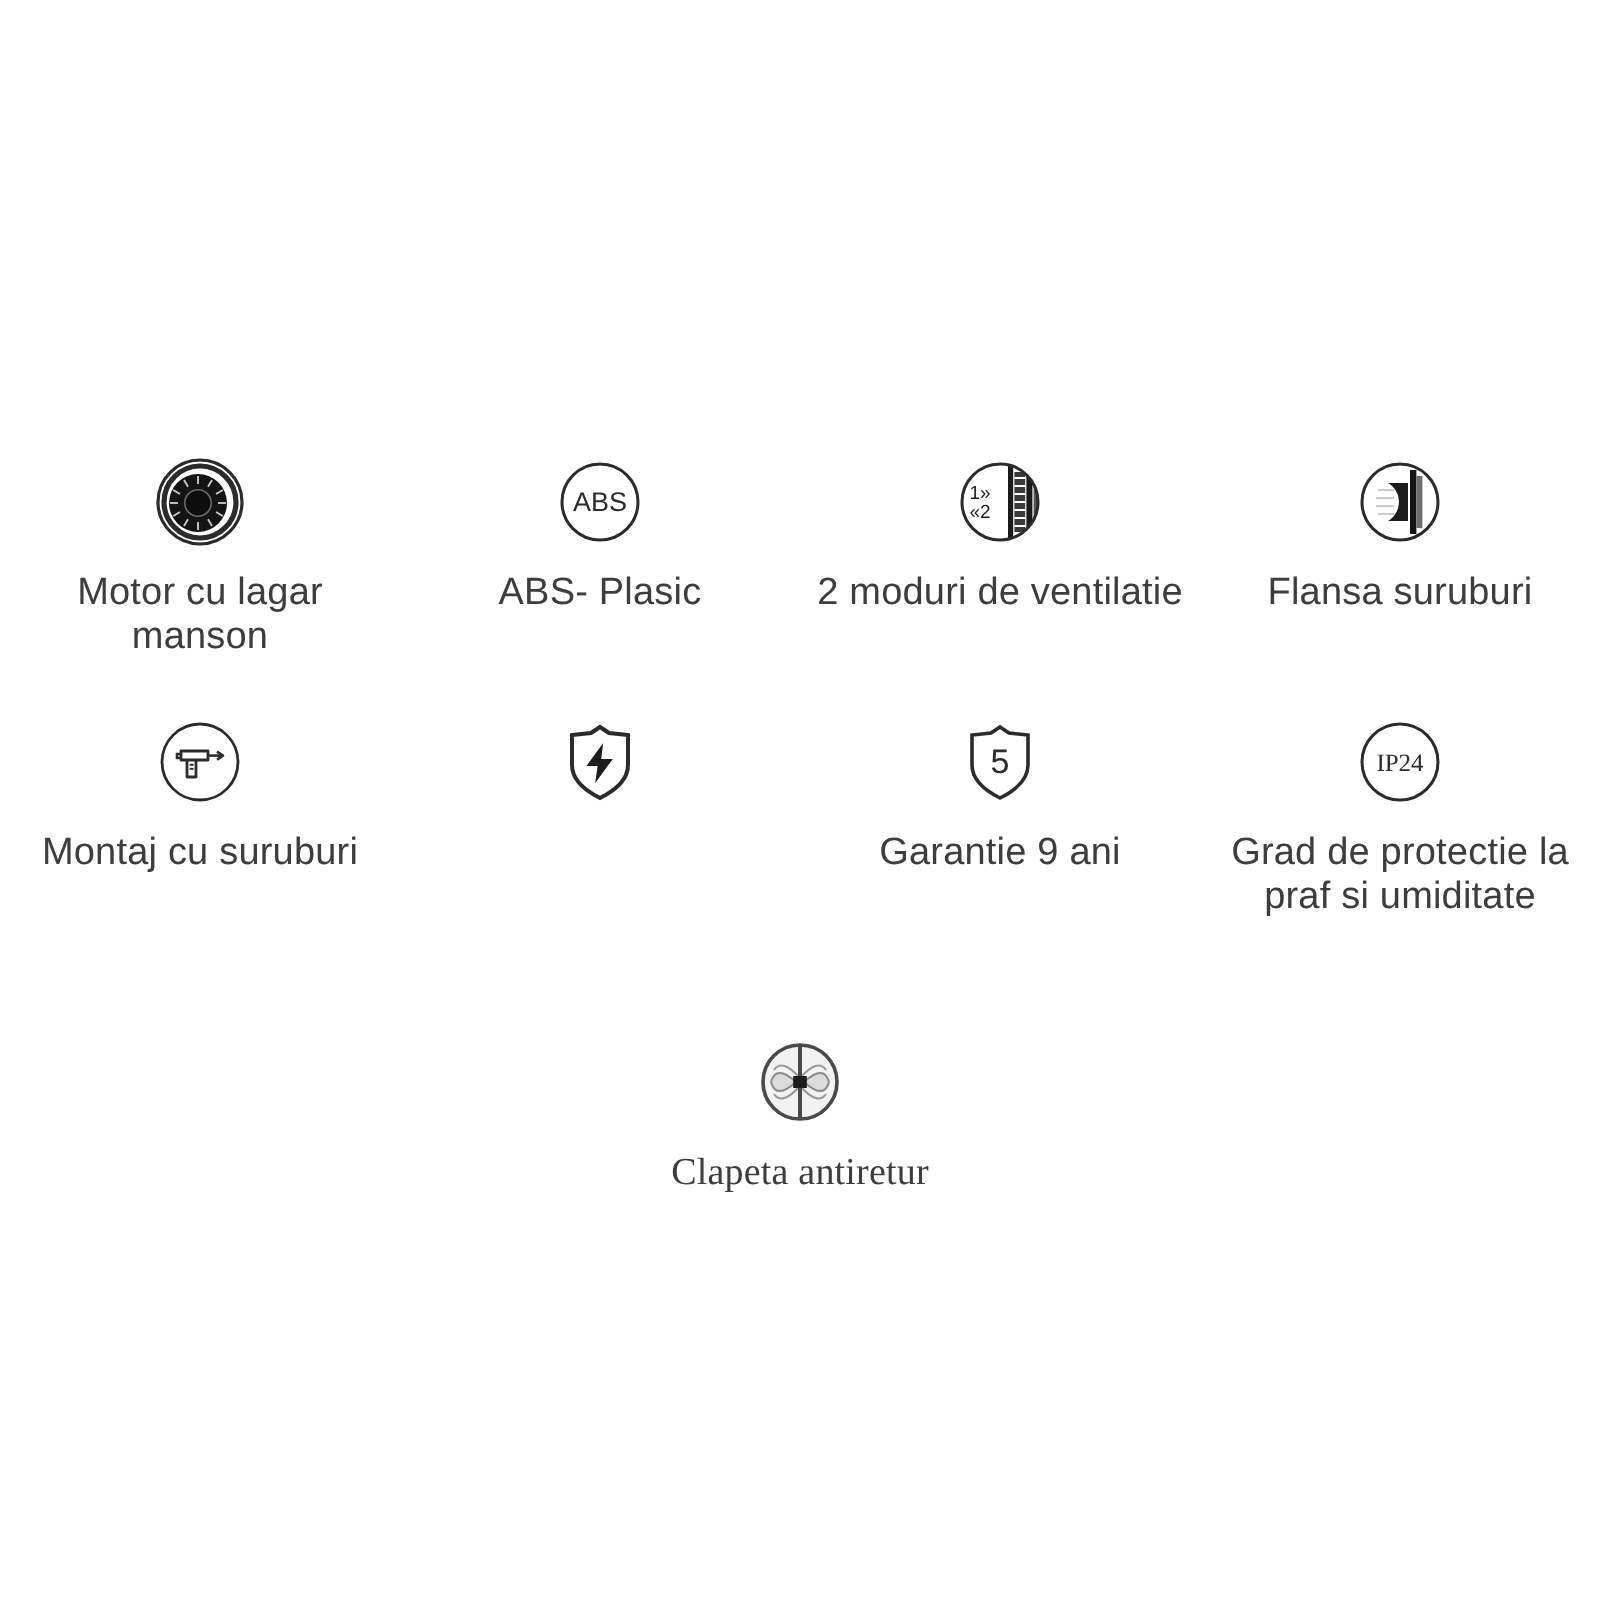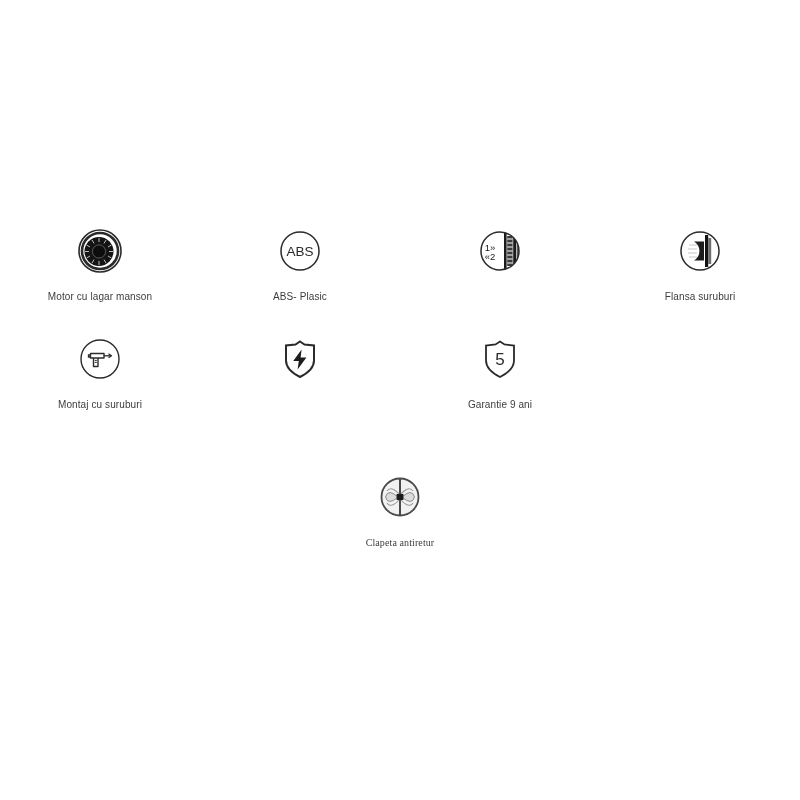--- a/index.html
+++ b/index.html
@@ -54,21 +54,21 @@
   }
 
   .feature-icon svg {
     display: block;
     width: 46px;
     height: 46px;
     overflow: visible;
   }
 
   .feature-label {
-    font-size: 10px;
+    font-size: 19px;
     line-height: 22px;
     color: #3d3d3d;
     text-align: center;
     max-width: 186px;
     letter-spacing: 0.1px;
     white-space: pre-line;
   }
 </style>
 </head>
 <body>
@@ -135,20 +135,21 @@
               <line x1="30.2" y1="35" x2="35.6" y2="35"></line>
             </g>
             <rect x="36.2" y="4" width="3" height="38" fill="#1a1a1a"></rect>
             <rect x="39.8" y="6" width="6.2" height="34" fill="#555555"></rect>
           </g>
           <circle cx="23" cy="23" r="19" fill="none" stroke="#2b2b2b" stroke-width="1.5"></circle>
           <text x="13" y="19" text-anchor="middle" dominant-baseline="central" font-family="Liberation Sans, sans-serif" font-size="9.5" fill="#1a1a1a">1»</text>
           <text x="13" y="28.5" text-anchor="middle" dominant-baseline="central" font-family="Liberation Sans, sans-serif" font-size="9.5" fill="#1a1a1a">«2</text>
         </svg>
       </span>
+      <span class="feature-label">2 moduri de ventilatie</span>
     </div>
 
     <div class="feature-item">
       <span class="feature-icon">
         <svg viewBox="0 0 46 46">
           <defs>
             <clipPath id="flangeClip">
               <circle cx="23" cy="23" r="19"></circle>
             </clipPath>
           </defs>
@@ -198,20 +199,30 @@
     <div class="feature-item">
       <span class="feature-icon">
         <svg viewBox="0 0 46 46">
           <path d="M23 5.5 L27.5 8.5 L37 9.5 L37 24.5 Q37 34 23 41 Q9 34 9 24.5 L9 9.5 L18.5 8.5 Z" fill="none" stroke="#2b2b2b" stroke-width="1.8"></path>
           <text x="23" y="23" text-anchor="middle" dominant-baseline="central" font-family="Liberation Sans, sans-serif" font-size="17" fill="#2b2b2b">5</text>
         </svg>
       </span>
       <span class="feature-label">Garantie 9 ani</span>
     </div>
 
+    <div class="feature-item">
+      <span class="feature-icon">
+        <svg viewBox="0 0 46 46">
+          <circle cx="23" cy="23" r="19" fill="none" stroke="#2b2b2b" stroke-width="1.5"></circle>
+          <text x="23" y="23.5" text-anchor="middle" dominant-baseline="central" font-family="Liberation Serif, serif" font-size="12.5" fill="#2b2b2b">IP24</text>
+        </svg>
+      </span>
+      <span class="feature-label">Grad de protectie la
+praf si umiditate</span>
+    </div>
 
     <div class="feature-item wide-center">
       <span class="feature-icon">
         <svg viewBox="0 0 46 46">
           <defs>
             <clipPath id="shutterClip">
               <circle cx="23" cy="23" r="18.5"></circle>
             </clipPath>
           </defs>
           <g clip-path="url(#shutterClip)">

